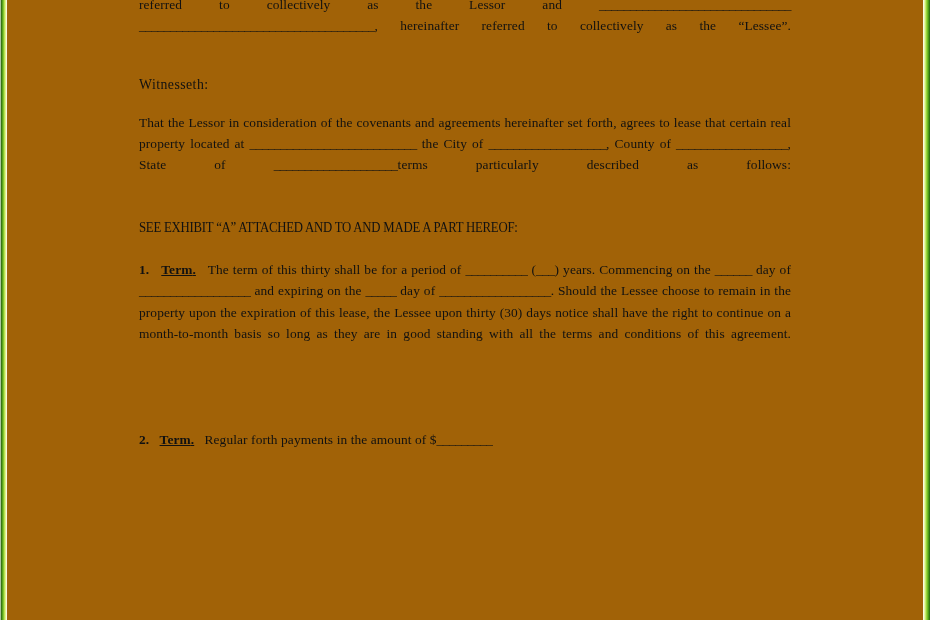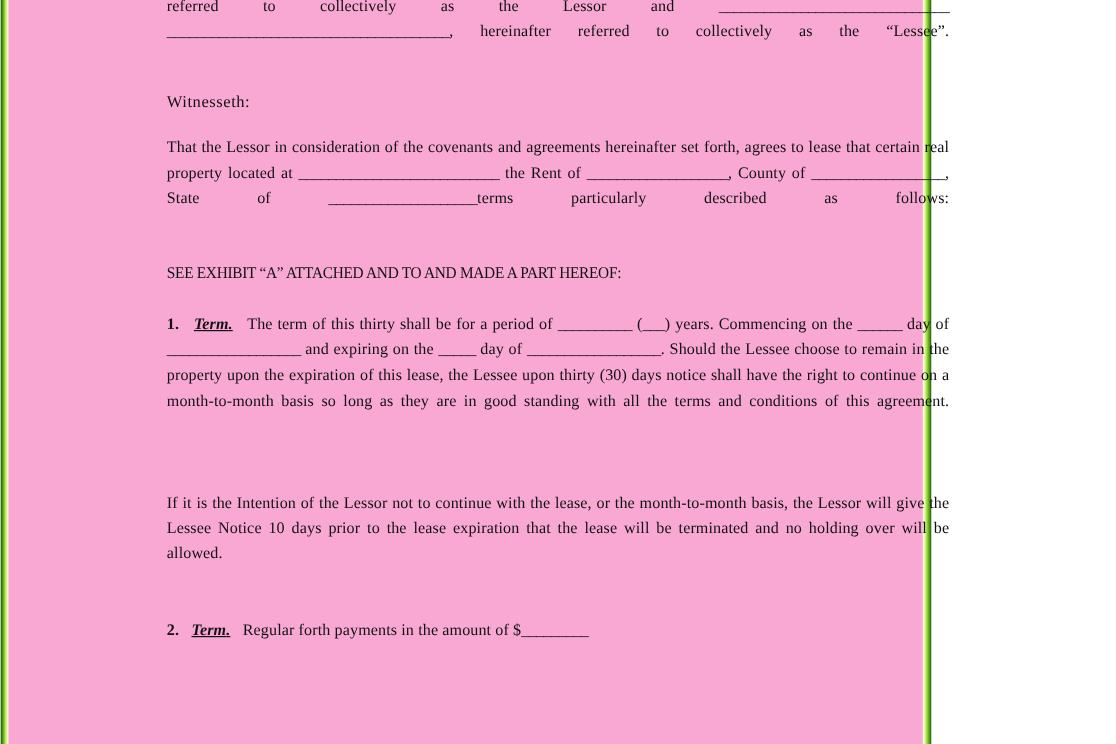--- a/index.html
+++ b/index.html
@@ -10,23 +10,23 @@
     width: 930px;
     height: 620px;
     overflow: hidden;
     background: #ffffff;
     font-family: "Liberation Serif", "DejaVu Serif", serif;
   }
 
   
   #page {
     position: relative;
-    width: 776px;
+    width: 930px;
     height: 620px;
-    background: #f9a8d4;
+    background: #a16207;
     box-sizing: border-box;
   }
 
   
   .edge-stripe {
     position: absolute;
     top: 0;
     bottom: 0;
     width: 7px;
     pointer-events: none;
@@ -98,21 +98,20 @@
     line-height: 20px;
     letter-spacing: -.25px;
     transform: scaleX(.94);
     transform-origin: left center;
     white-space: nowrap;
   }
 
   .clause-label {
     font-weight: bold;
     text-decoration: underline;
-    font-style: italic;
   }
   .clause-num {
     font-weight: bold;
   }
 
   .blank {
     text-decoration: none;
     letter-spacing: -0.5px;
   }
 
@@ -137,21 +136,21 @@
 
     <div class="gap-md"></div>
 
     <h2 class="heading">Witnesseth:</h2>
 
     <div class="gap-md"></div>
 
     <p class="just-all">
       <span>That the Lessor in consideration of the covenants and agreements hereinafter set forth, agrees to lease that certain real property located at</span>
       <span class="blank">___________________________</span>
-      <span>the Rent of</span>
+      <span>the City of</span>
       <span class="blank">___________________</span><span>, County of</span>
       <span class="blank">__________________</span><span>, State of</span>
       <span class="blank">____________________</span><span>terms particularly described as follows:</span>
     </p>
 
     <div class="gap-lg"></div>
 
     <p class="exhibit">SEE EXHIBIT “A” ATTACHED AND TO AND MADE A PART HEREOF:</p>
 
     <div class="gap-lg"></div>
@@ -169,21 +168,20 @@
       <span class="blank">_____</span>
       <span>day of</span>
       <span class="blank">__________________</span><span>. Should the Lessee choose to remain in the property upon the expiration of this lease, the Lessee upon thirty (30) days notice shall have the right to continue on a month-to-month basis so long as they are in good standing with all the terms and conditions of this agreement.</span>
     </p>
 
     <div class="gap-lg"></div>
 
 
     <div class="gap-lg"></div>
 
-    <p class="just-all">If it is the Intention of the Lessor not to continue with the lease, or the month-to-month basis, the Lessor will give the Lessee Notice 10 days prior to the lease expiration that the lease will be terminated and no holding over will be allowed.</p>
 
     <div class="gap-lg"></div>
 
     <p>
       <span class="clause-num">2.</span>&nbsp;&nbsp;&nbsp;<span class="clause-label">Term</span><span class="clause-label">.</span>&nbsp;&nbsp;&nbsp;<span>Regular  forth  payments  in  the  amount  of  $</span><span class="blank">_________</span>
     </p>
 
   </div>
 </div>
 

